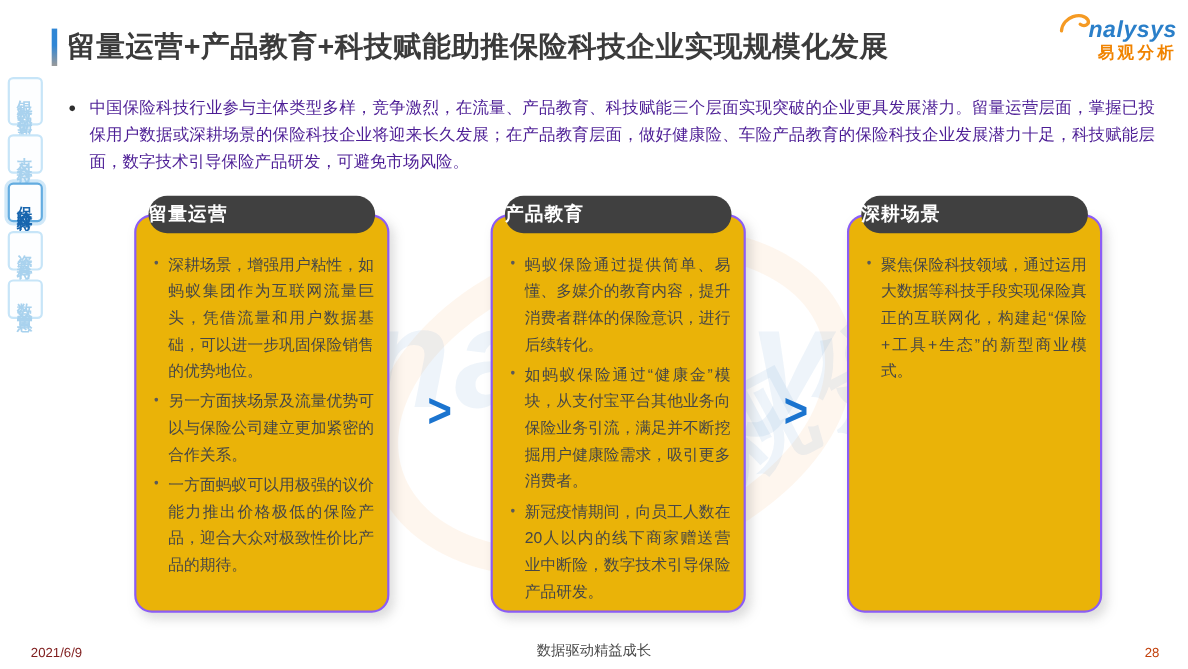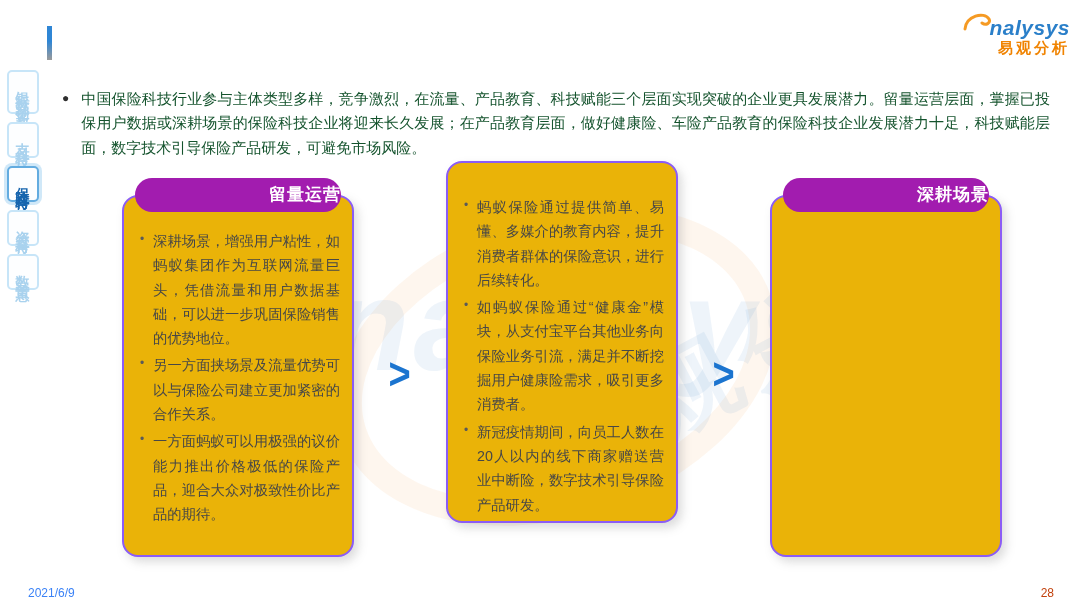--- a/index.html
+++ b/index.html
@@ -39,31 +39,31 @@
   .logo-swoosh{margin-right:-3px;margin-bottom:2px;}
   .logo-cn{
     font-size:15px;font-weight:700;color:#f08300;letter-spacing:3px;margin-top:1px;
   }
   
   .intro{
     position:absolute;left:62px;top:87px;width:988px;display:flex;gap:12px;z-index:2;
   }
   .intro-bullet{font-size:12px;color:#2f2f2f;margin-top:4px;flex:0 0 auto;}
   .intro-text{
-    font-size:15px;line-height:1.62;color:#14532d;text-align:justify;margin:0;
+    font-size:15px;line-height:1.62;color:#4c1d95;text-align:justify;margin:0;
   }
   
   .columns{
     position:absolute;left:122px;top:178px;width:880px;display:flex;z-index:2;
   }
   .column{width:232px;flex:0 0 auto;}
   .pill{
     position:relative;z-index:2;width:206px;height:34px;margin:0 auto;
-    background:#a21caf;border-radius:17px;color:#ffffff;
-    font-size:17px;font-weight:700;line-height:34px;text-align:right;letter-spacing:1px;
+    background:#404040;border-radius:17px;color:#ffffff;
+    font-size:17px;font-weight:700;line-height:34px;text-align:left;letter-spacing:1px;
   }
   .card{
     position:relative;z-index:1;margin-top:-17px;height:362px;box-sizing:border-box;
     background:#eab308;border:2px solid #8b5cf6;border-radius:16px;
     box-shadow:4px 5px 10px rgba(130,130,130,0.28);
     padding:32px 12px 10px 16px;
   }
   .card ul{list-style:none;margin:0;padding:0;}
   .card li{
     position:relative;padding-left:13px;margin-bottom:3px;
@@ -87,37 +87,38 @@
     border:2px solid #c7e5f8;border-radius:5px;background:#fdfeff;
     color:#a9d2ee;font-size:14px;font-weight:700;
     writing-mode:vertical-lr;text-orientation:upright;letter-spacing:4px;
     text-align:center;line-height:28px;cursor:pointer;
   }
   .side-tab.active{
     color:#1765ae;border-color:#63ace0;
     box-shadow:0 0 0 3px rgba(150,205,240,0.45);
   }
   
-  .footer-date{position:absolute;left:28px;bottom:8px;font-size:12px;color:#3b82f6;}
+  .footer-date{position:absolute;left:28px;bottom:8px;font-size:12px;color:#7f1d1d;}
   .footer-motto{
     position:absolute;left:0;right:0;bottom:8px;text-align:center;
     font-size:13px;color:#4a4a4a;
   }
   .footer-page{position:absolute;right:26px;bottom:8px;font-size:12px;color:#c2410c;}
 </style>
 </head>
 <body>
 
 <div class="slide">
 
   <div class="wm wm-ellipse"></div>
   <div class="wm wm-latin">nalysys</div>
   <div class="wm wm-cn">易观分析</div>
 
   <div class="title-bar"></div>
+  <h1 class="page-title">留量运营+产品教育+科技赋能助推保险科技企业实现规模化发展</h1>
 
   <div class="logo">
     <div class="logo-top">
       <span class="logo-swoosh">
         <svg width="30" height="22" viewBox="0 0 30 22">
           <path d="M3 19 C4 6, 22 1, 27 9 C29 13, 24 16, 20 13" fill="none" stroke="#f59a23" stroke-width="3" stroke-linecap="round"></path>
         </svg>
       </span>
       <span class="logo-brand">nalysys</span>
     </div>
@@ -148,39 +149,42 @@
           <li>一方面蚂蚁可以用极强的议价能力推出价格极低的保险产品，迎合大众对极致性价比产品的期待。</li>
         </ul>
       </div>
     </div>
 
     <div class="arrow-zone">
       <span class="arrow">&gt;</span>
     </div>
 
     <div class="column">
+      <div class="pill">产品教育</div>
       <div class="card">
         <ul>
           <li>蚂蚁保险通过提供简单、易懂、多媒介的教育内容，提升消费者群体的保险意识，进行后续转化。</li>
           <li>如蚂蚁保险通过“健康金”模块，从支付宝平台其他业务向保险业务引流，满足并不断挖掘用户健康险需求，吸引更多消费者。</li>
           <li>新冠疫情期间，向员工人数在20人以内的线下商家赠送营业中断险，数字技术引导保险产品研发。</li>
         </ul>
       </div>
     </div>
 
     <div class="arrow-zone">
       <span class="arrow">&gt;</span>
     </div>
 
     <div class="column">
       <div class="pill">深耕场景</div>
       <div class="card">
         <ul>
+          <li>聚焦保险科技领域，通过运用大数据等科技手段实现保险真正的互联网化，构建起“保险+工具+生态”的新型商业模式。</li>
         </ul>
       </div>
     </div>
 
   </div>
 
   <div class="footer-date">2021/6/9</div>
+  <div class="footer-motto">数据驱动精益成长</div>
   <div class="footer-page">28</div>
 
 </div>
 
 </body></html>

